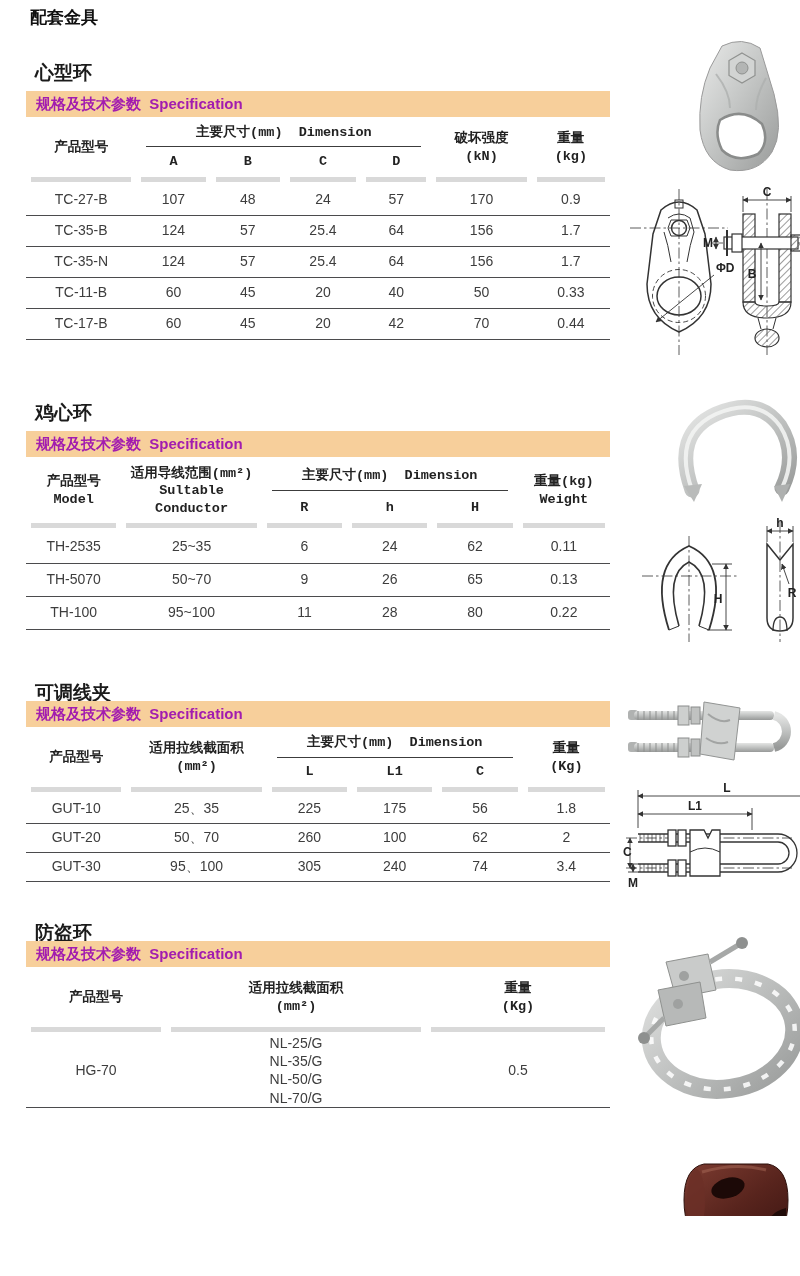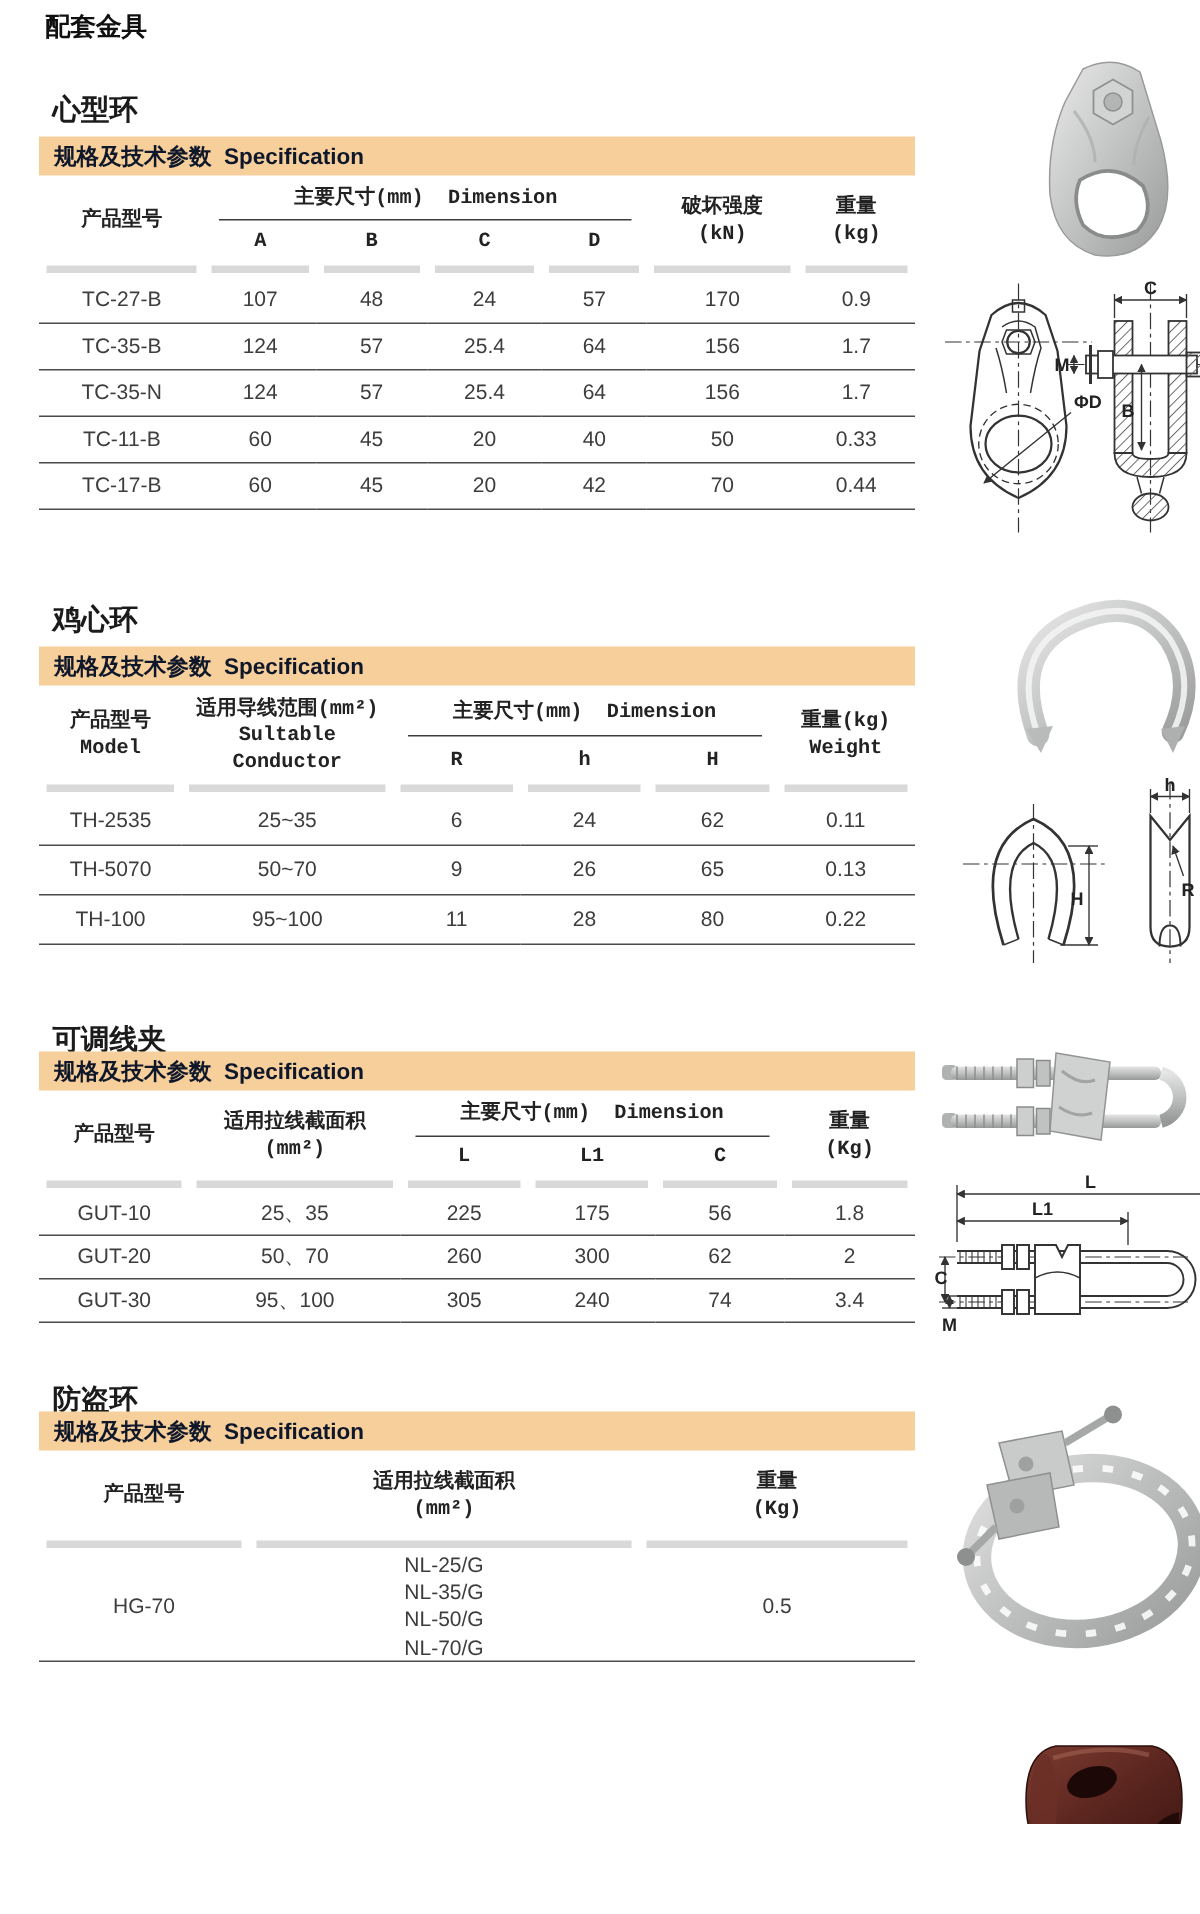--- a/index.html
+++ b/index.html
@@ -8,21 +8,21 @@
     position:relative; width:800px; height:1216px; background:#fff;
     font-family:"Liberation Sans", sans-serif; color:#2a2a2a; overflow:hidden;margin-left:22px;
   }
   .abs { position:absolute; }
   .page-title { font-size:17px; font-weight:bold; color:#101010; }
   .sec-title { font-size:19px; font-weight:bold; color:#1b1b1b; }
   .specbar {
     width:584px; height:26px; background:#F7CF9B;
     display:flex; align-items:center; padding-left:10px;
   }
-  .specbar span { font-size:15px; font-weight:bold; color:#0f172a; white-space:pre; }
+  .specbar span { font-size:15px; font-weight:bold; color:#a21caf; white-space:pre; }
 
   table.spec { width:584px; border-collapse:collapse; table-layout:fixed; }
   table.spec th {
     font-size:13.5px; font-weight:bold; color:#222; text-align:center;
     vertical-align:middle; line-height:1.3;font-family:Liberation Mono, monospace;
   }
   table.spec td {
     font-size:14px; color:#3d3d3d; text-align:center; vertical-align:middle;
     line-height:1.3;
   }
@@ -433,21 +433,21 @@
           <td>25、35</td>
           <td>225</td>
           <td>175</td>
           <td>56</td>
           <td>1.8</td>
       </tr>
       <tr class="data">
         <td>GUT-20</td>
           <td>50、70</td>
           <td>260</td>
-          <td>300</td>
+          <td>100</td>
           <td>62</td>
           <td>2</td>
       </tr>
       <tr class="data">
         <td>GUT-30</td>
           <td>95、100</td>
           <td>305</td>
           <td>240</td>
           <td>74</td>
           <td>3.4</td>

